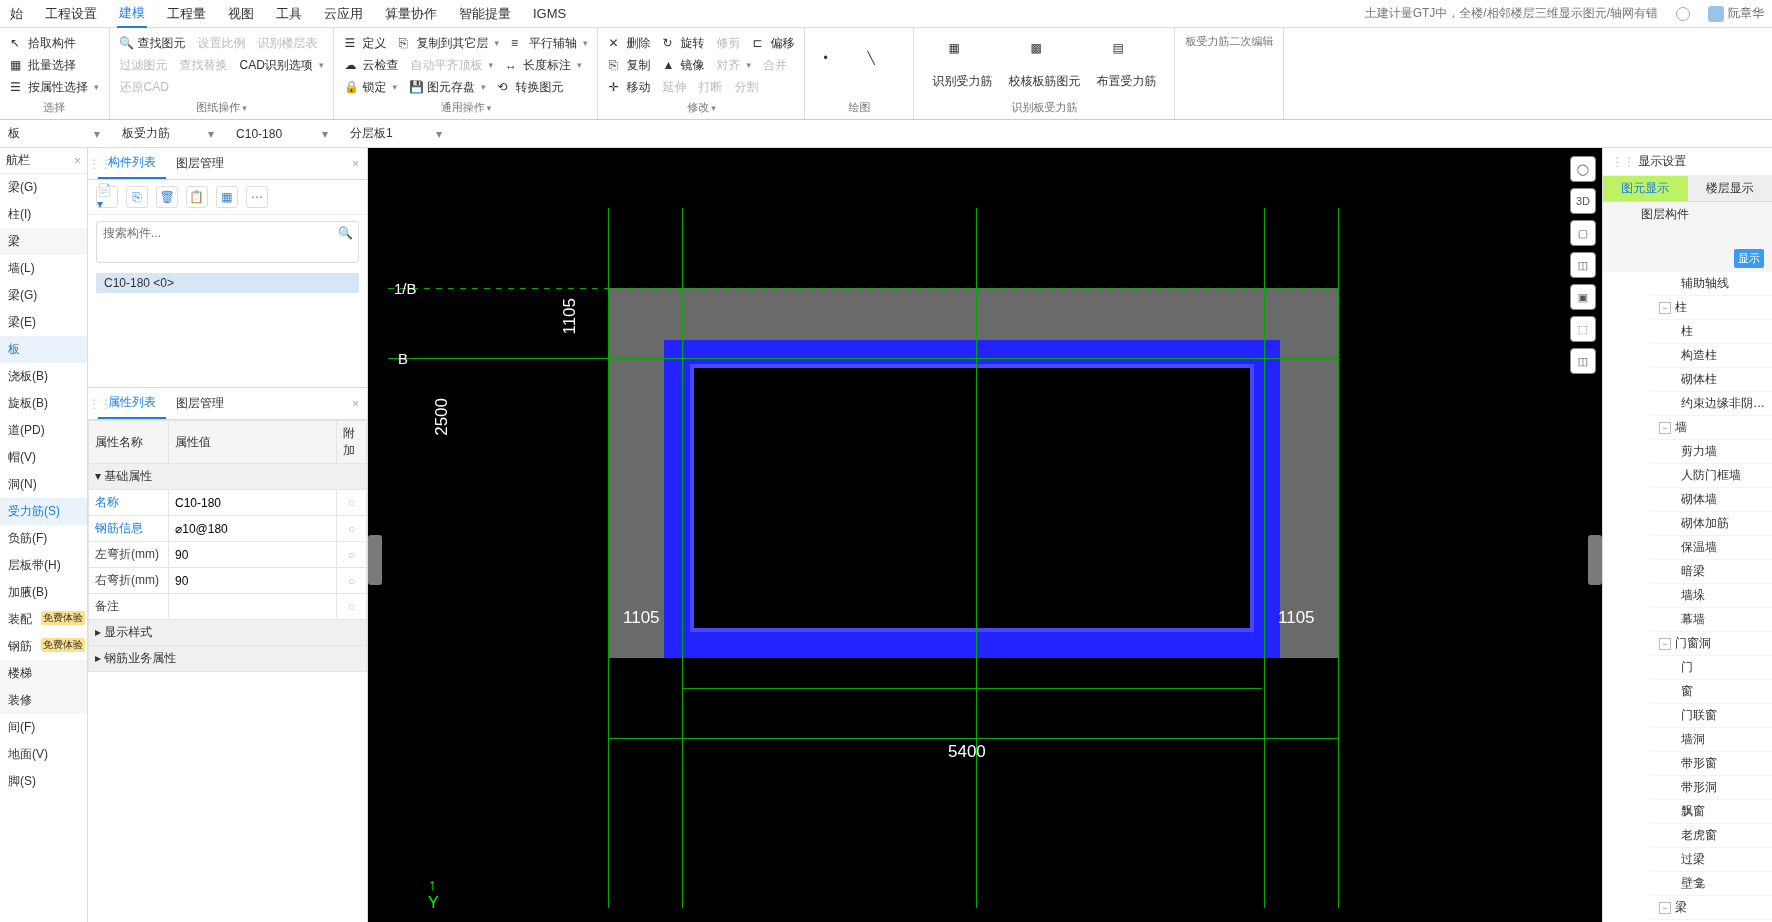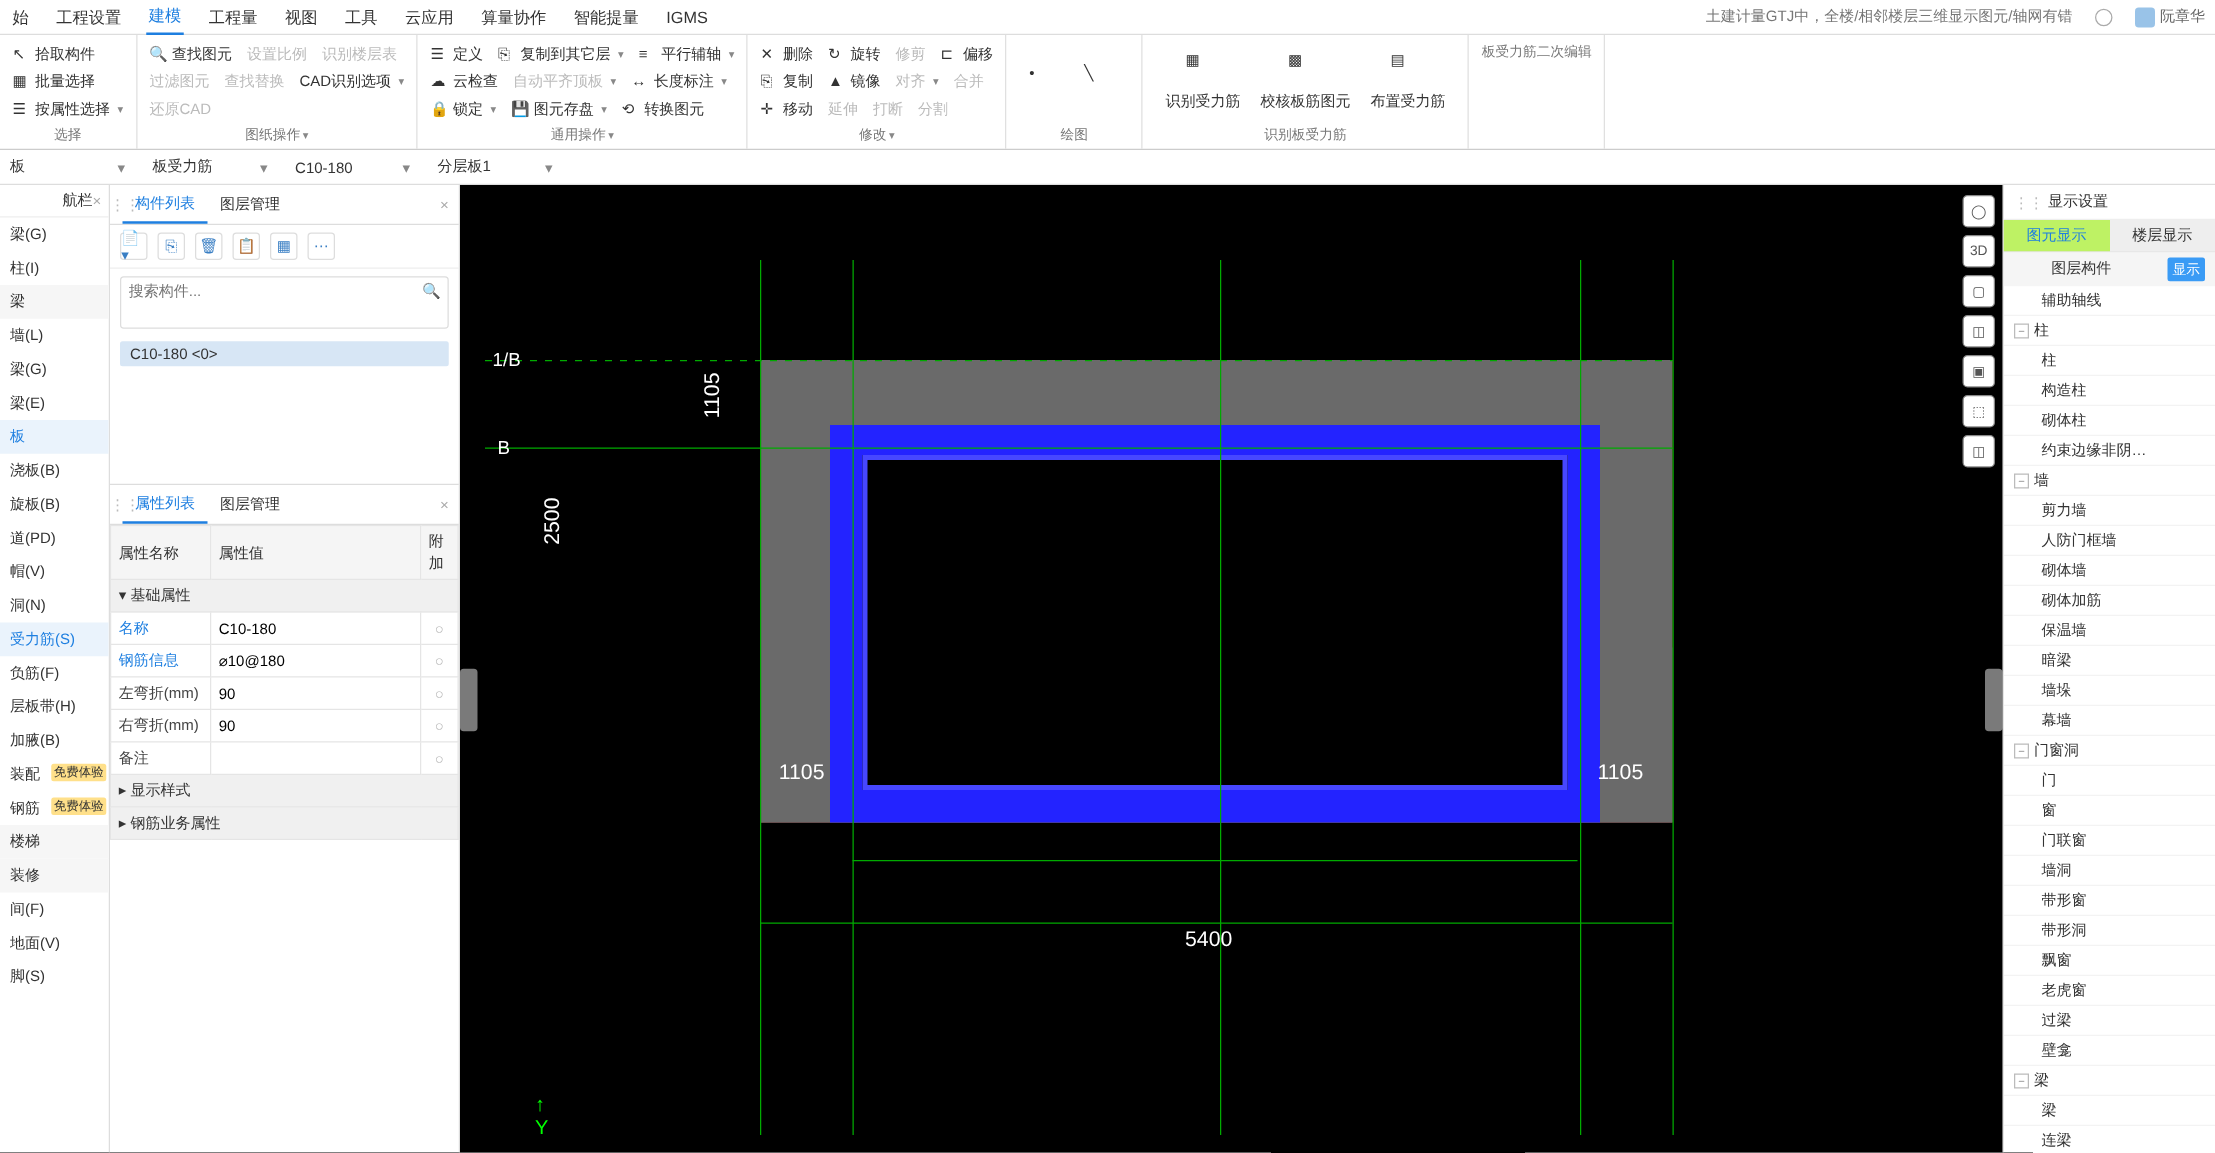--- a/index.html
+++ b/index.html
@@ -31,21 +31,21 @@
 
 .selectrow { height: 28px; border-bottom: 1px solid #ddd; display: flex; align-items: center; padding: 0 8px; gap: 6px; }
 .selectrow .sel { border: none; background: transparent; min-width: 80px; font-size: 12px; }
 .selectrow .drop-ind { color: #888; margin-right: 16px; }
 
 
 .main { display: flex; height: calc(100% - 148px); }
 
 
 .leftnav { width: 88px; border-right: 1px solid #ddd; overflow: hidden; position: relative; }
-.leftnav .header { display: flex; align-items: center; justify-content: flex-end; padding: 4px 6px; border-bottom: 1px solid #eee; }
+.leftnav .header { display: flex; align-items: center; justify-content: space-between; padding: 4px 6px; border-bottom: 1px solid #eee; }
 .leftnav .close { color: #aaa; cursor: pointer; }
 .leftnav .node { padding: 5px 8px; cursor: pointer; white-space: nowrap; }
 .leftnav .node.section { font-weight: normal; background: #f6f6f6; }
 .leftnav .node.active { color: #1e7fe0; background: #eaf3fc; }
 .leftnav .badge { position: absolute; right: 2px; background: #ffe08a; font-size: 10px; padding: 0 2px; border-radius: 2px; }
 
 
 .midpanel { width: 280px; border-right: 1px solid #ddd; display: flex; flex-direction: column; }
 .tabs { display: flex; border-bottom: 1px solid #ddd; align-items: center; }
 .tabs .grip { width: 10px; color: #bbb; text-align: center; }
@@ -88,23 +88,23 @@
 .gline.dash { background: repeating-linear-gradient(90deg,#0a0 0 6px,transparent 6px 12px); }
 .redline { position: absolute; border: 1px solid #b00000; background: transparent; }
 .yarrow { position: absolute; color: #0f0; font-size: 16px; }
 
 
 .rightpanel { width: 170px; border-left: 1px solid #ddd; display: flex; flex-direction: column; }
 .rightpanel .hdr { padding: 5px 8px; border-bottom: 1px solid #eee; display: flex; align-items: center; }
 .rightpanel .tabs2 { display: flex; border-bottom: 1px solid #ddd; }
 .rightpanel .tabs2 .t { flex: 1; text-align: center; padding: 4px; cursor: pointer; background: #eee; }
 .rightpanel .tabs2 .t.active { background: #bef264; color: #1e7fe0; }
-.rightpanel .btn-show { background: #3a9bf5; color: #fff; padding: 2px 4px; font-size: 11px; margin-left: auto; border-radius: 2px; }
+.rightpanel .btn-show { background: #3a9bf5; color: #fff; padding: 2px 4px; font-size: 11px; margin-left: auto; border-radius: 2px; margin-top: 43px; }
 .tree { overflow-y: auto; flex: 1; }
-.tree .trow { padding: 3px 4px 3px 8px; border-bottom: 1px solid #f3f3f3; display: flex; align-items: center; gap: 4px; white-space: nowrap; cursor: pointer; }
+.tree .trow { padding: 3px 4px 3px 8px; border-bottom: 1px solid #f3f3f3; display: flex; align-items: center; gap: 4px; white-space: nowrap; cursor: pointer; margin-left: 48px; }
 .tree .trow.cat { font-weight: normal; }
 .tree .exp { width: 12px; display: inline-block; text-align: center; color: #888; border: 1px solid #bbb; font-size: 9px; line-height: 10px; }
 .tree .leaf { padding-left: 30px; }
 </style>
 </head>
 <body>
 
 <div class="menubar">
   <span class="item">始</span>
   <span class="item">工程设置</span>

